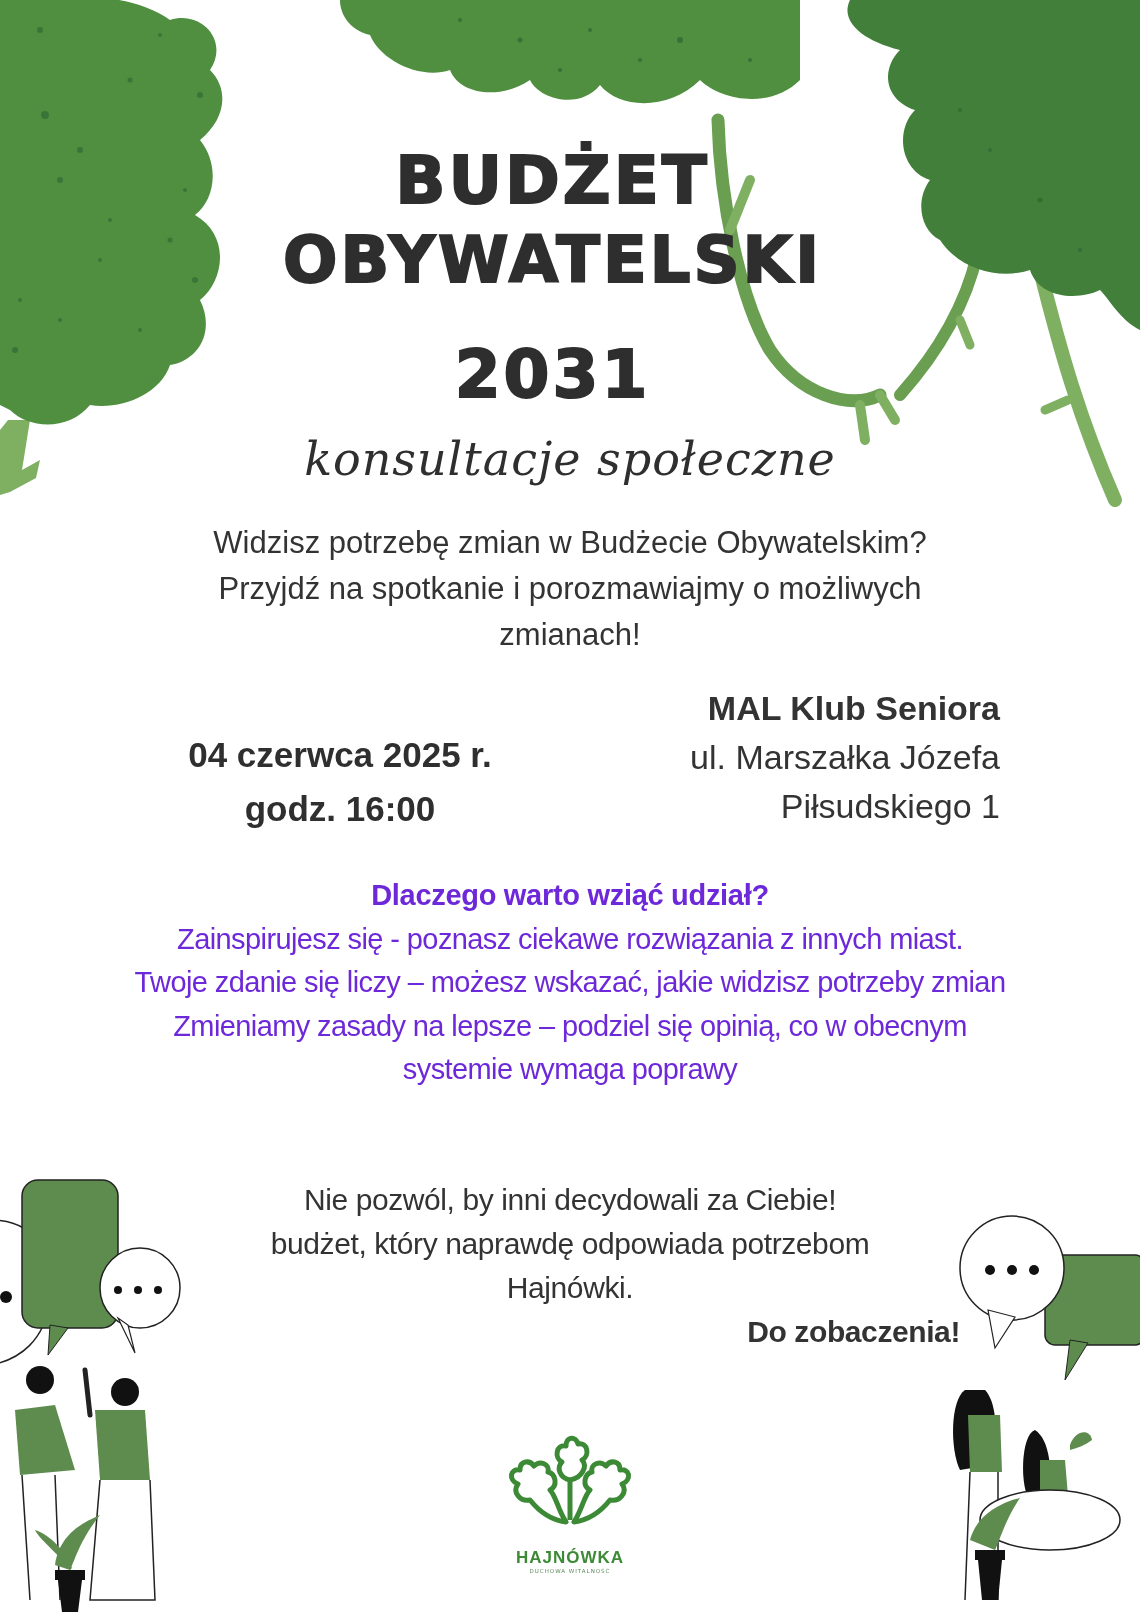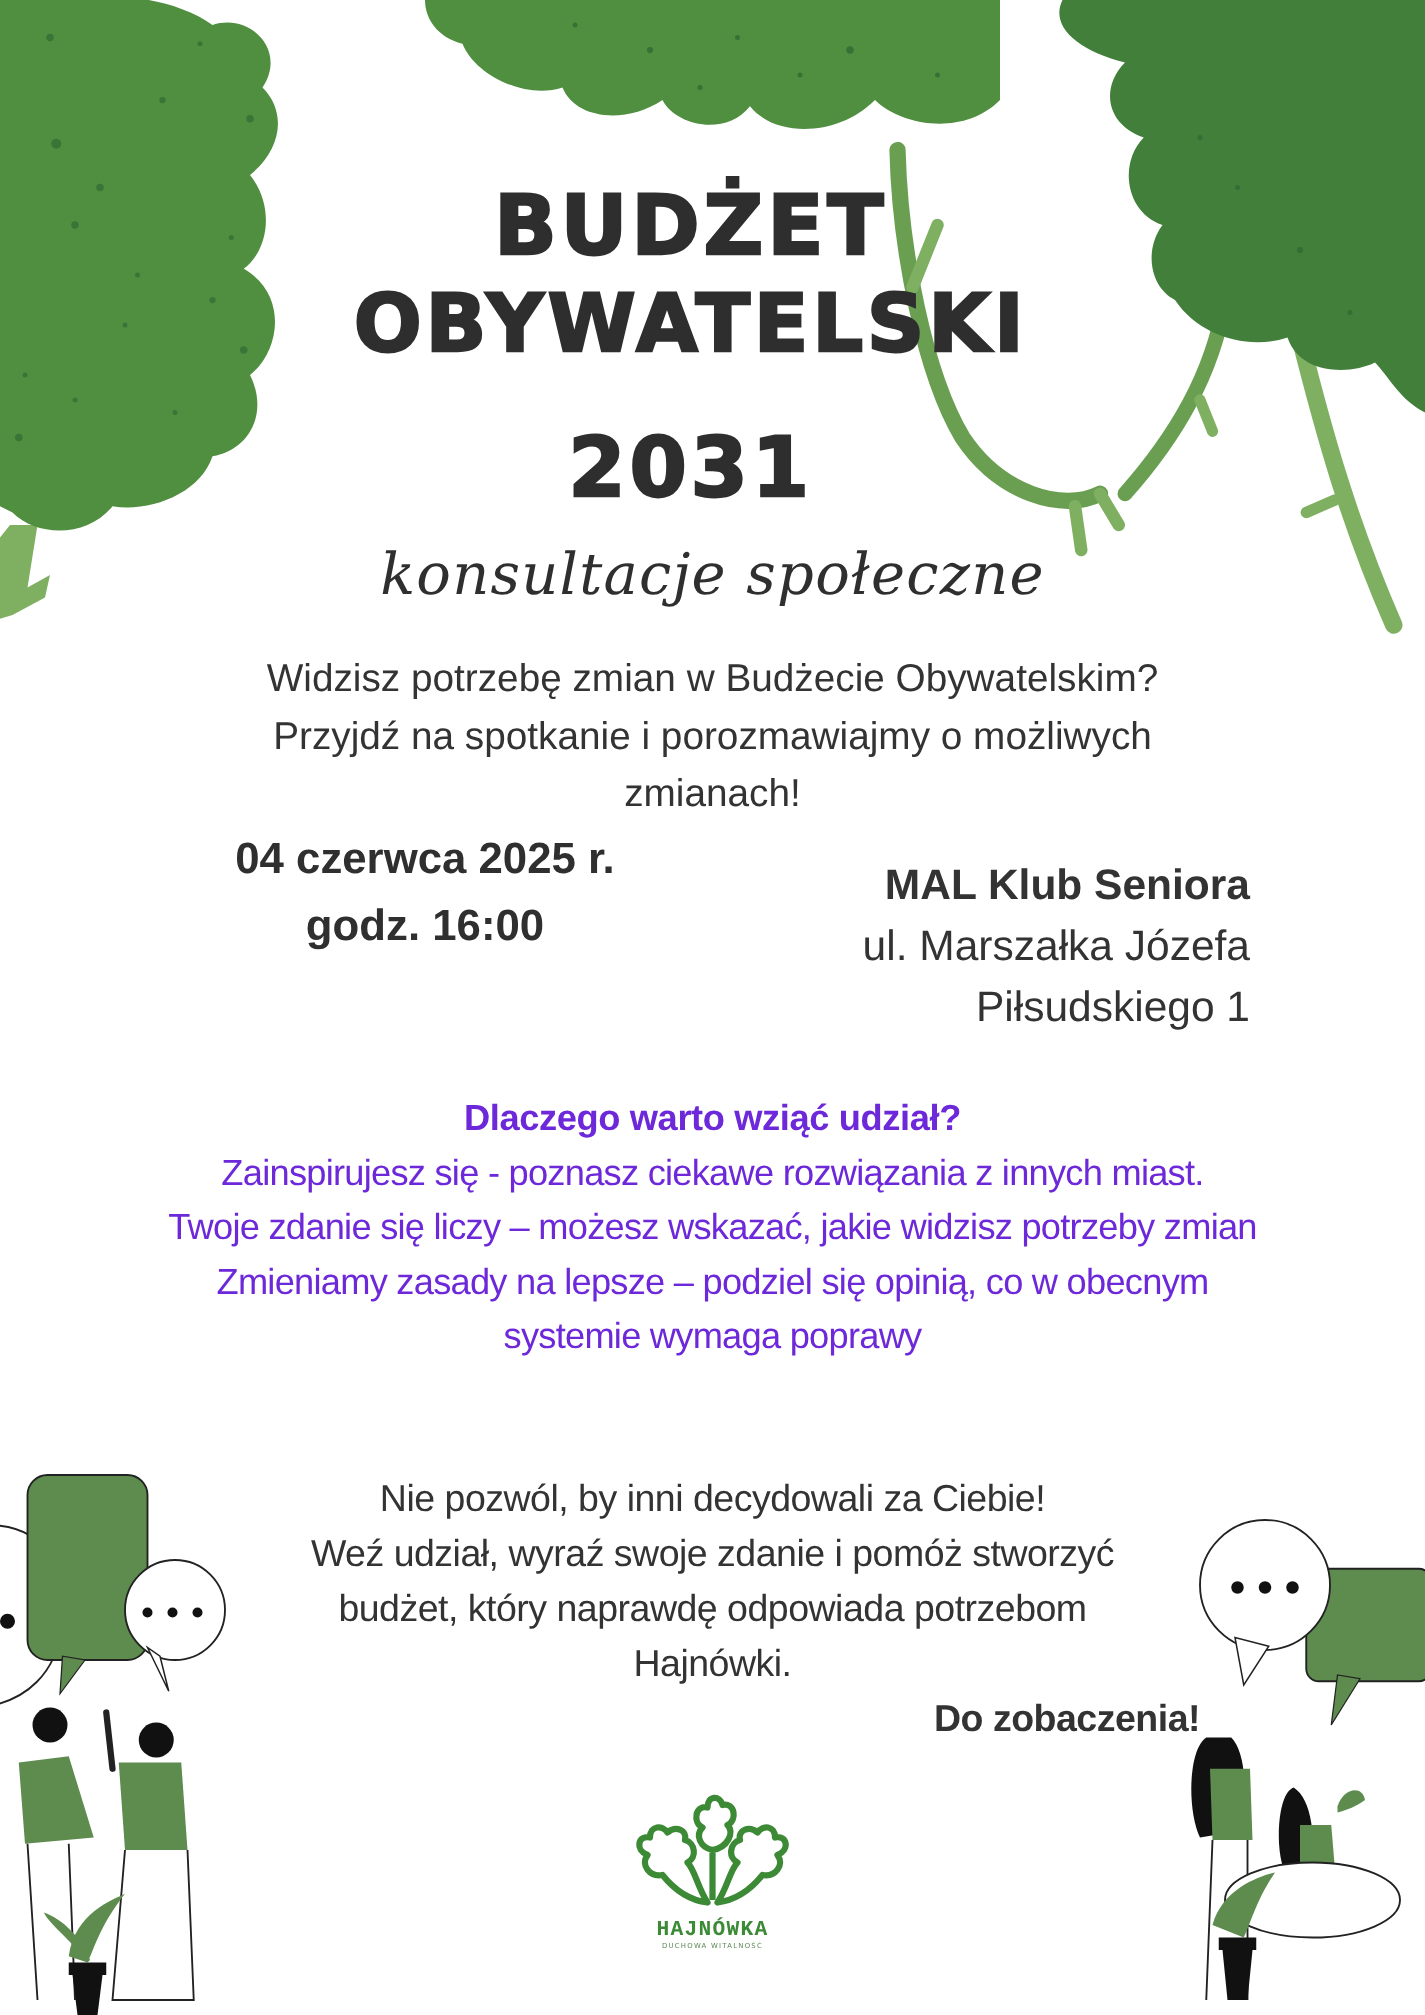--- a/index.html
+++ b/index.html
@@ -20,21 +20,21 @@
   .subtitle {
     position: absolute; left: 0; width: 1140px; top: 432px; text-align: center;
     font-family: "DejaVu Serif", serif; font-style: italic; font-size: 46px;
     color: #2f2f2f; font-weight: 300; letter-spacing: 1px;
   }
   .intro {
     position: absolute; top: 520px; left: 120px; width: 900px; text-align: center;
     font-family: "Liberation Sans", sans-serif; font-size: 31px; line-height: 46px; color: #333;
   }
   .date-block {
-    position: absolute; top: 660px; left: 120px; width: 440px; text-align: center;
+    position: absolute; top: 728px; left: 120px; width: 440px; text-align: center;
     font-family: "Liberation Sans", sans-serif; font-weight: bold; font-size: 35px; line-height: 54px; color: #2f2f2f;
   }
   .place-block {
     position: absolute; top: 684px; left: 580px; width: 420px; text-align: right;
     font-family: "Liberation Sans", sans-serif; font-size: 34px; line-height: 49px; color: #333;
   }
   .place-block .bold { font-weight: bold; }
   .why {
     position: absolute; top: 874px; left: 30px; width: 1080px; text-align: center;
     font-family: "Liberation Sans", sans-serif; font-size: 29px; line-height: 43.5px; color: #6d28d9;
@@ -44,22 +44,22 @@
   .cta {
     position: absolute; top: 1178px; left: 180px; width: 780px; text-align: center;
     font-family: "Liberation Sans", sans-serif; font-size: 30px; line-height: 44px; color: #333;
     letter-spacing: -0.4px;
   }
   .cta .bold { font-weight: bold; text-align: right; }
   .logo {
     position: absolute; left: 500px; top: 1430px; width: 140px; text-align: center;
   }
   .logo-name {
-    font-family: Liberation Mono, monospace; font-weight: bold; color: #3c8a35;
-    font-size: 17px; letter-spacing: 1px; margin-top: 4px;
+    font-family: Liberation Sans, sans-serif; font-weight: bold; color: #3c8a35;
+    font-size: 17px; letter-spacing: 1px; margin-top: 18px;
   }
   .logo-tag {
     font-family: "DejaVu Sans", sans-serif; color: #5a8a55; font-size: 5.5px; letter-spacing: 1px;
   }
 </style>
 </head>
 <body>
 
 <div class="abs deco" style="left:0;top:0;">
   <svg width="240" height="500" viewBox="0 0 240 500">
@@ -140,21 +140,20 @@
 <div class="why">
   <div class="head">Dlaczego warto wziąć udział?</div>
   <div>Zainspirujesz się - poznasz ciekawe rozwiązania z innych miast.</div>
   <div>Twoje zdanie się liczy – możesz wskazać, jakie widzisz potrzeby zmian</div>
   <div>Zmieniamy zasady na lepsze – podziel się opinią, co w obecnym</div>
   <div>systemie wymaga poprawy</div>
 </div>
 
 <div class="cta">
   <div>Nie pozwól, by inni decydowali za Ciebie!</div>
-  <div>Weź udział, wyraź swoje zdanie i pomóż stworzyć</div>
   <div>budżet, który naprawdę odpowiada potrzebom</div>
   <div>Hajnówki.</div>
   <div class="bold">Do zobaczenia!</div>
 </div>
 
 <div class="abs deco" style="left:0;top:1170px;">
   <svg width="200" height="442" viewBox="0 0 200 442">
     <path d="M-10 50 C40 50 55 90 50 130 C45 170 20 190 -10 195 Z" fill="#fff" stroke="#222" stroke-width="1.5"></path>
     <circle cx="6" cy="127" r="6" fill="#111"></circle>
     <rect x="22" y="10" width="96" height="148" rx="16" fill="#5e8c4f" stroke="#222" stroke-width="1.5"></rect>

